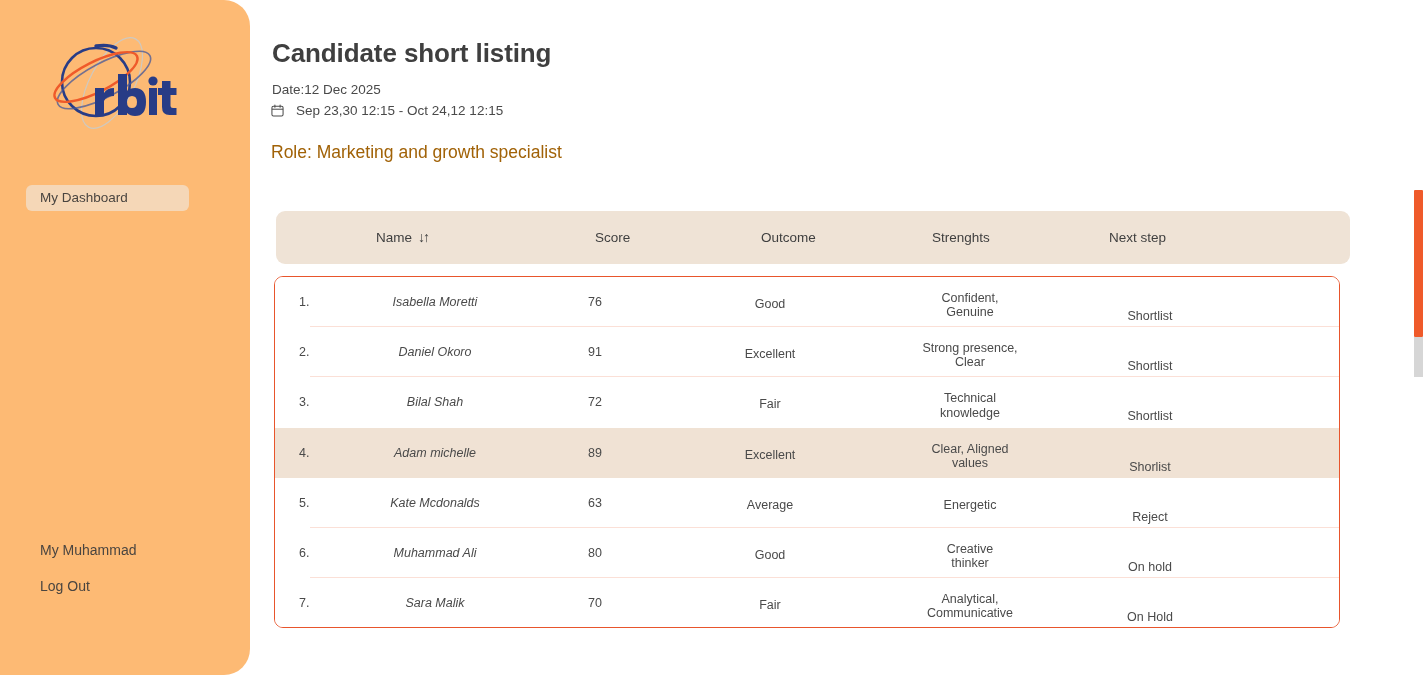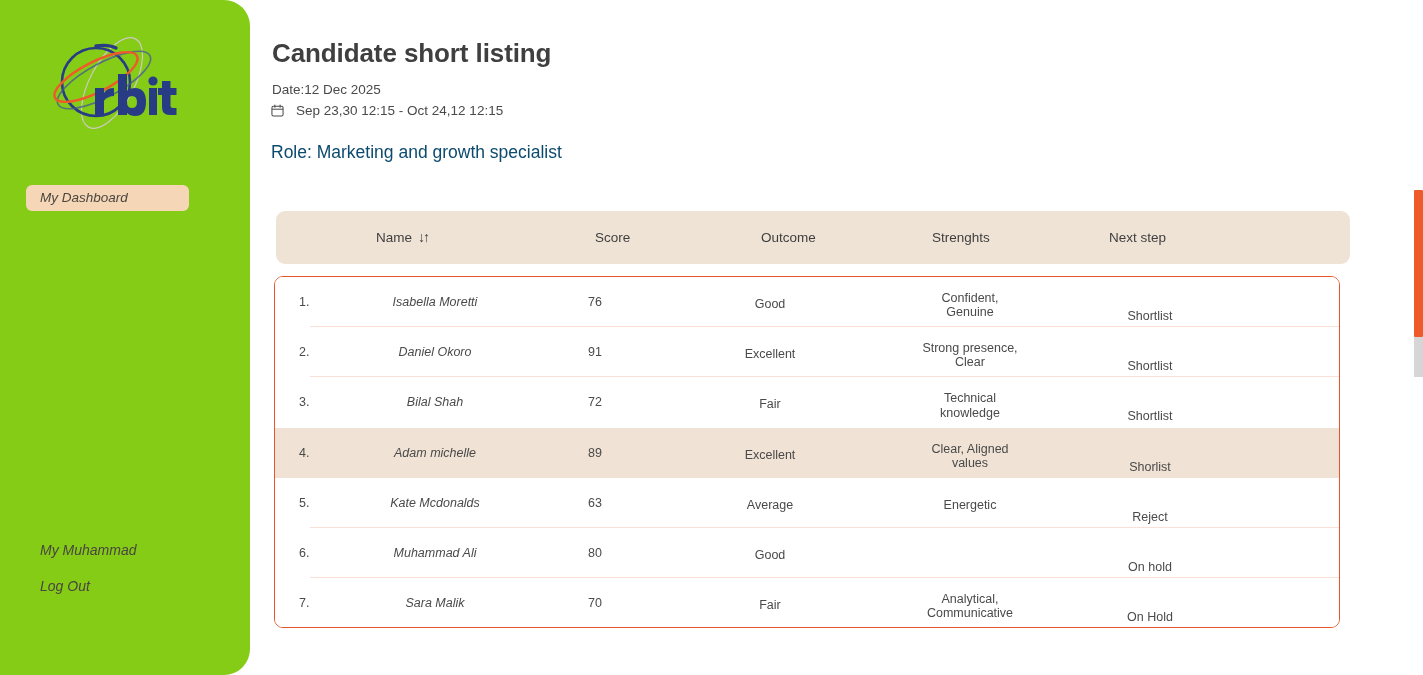--- a/index.html
+++ b/index.html
@@ -18,24 +18,23 @@
     height: 675px;
     background: #ffffff;
   }
 
   
   #sidebar {
     position: absolute;
     left: 0; top: 0;
     width: 250px;
     height: 675px;
-    background: #84cc16;
+    background: #fdba74;
     border-top-right-radius: 26px;
     border-bottom-right-radius: 26px;
-    font-style: italic;
   }
 
   #logo-wrap {
     position: absolute;
     left: 38px;
     top: 34px;
     width: 140px;
     height: 98px;
   }
   #logo-wrap svg { display: block; }
@@ -115,21 +114,21 @@
     color: #4a4a4a;
     white-space: nowrap;
   }
   #range-line svg { display: block; flex: none; }
 
   #role-line {
     position: absolute;
     left: 21px;
     top: 142px;
     font-size: 17.5px;
-    color: #0c4a6e;
+    color: #a16207;
     white-space: nowrap;
   }
 
   
   #table-header {
     position: absolute;
     left: 26px;
     top: 211px;
     width: 1074px;
     height: 53px;
@@ -352,20 +351,22 @@
         <span class="cell c-str one-line">Energetic</span>
         <span class="cell c-next">Reject</span>
         <span class="divider"></span>
       </div>
 
       <div class="row">
         <span class="cell c-idx">6.</span>
         <span class="cell c-name">Muhammad Ali</span>
         <span class="cell c-score">80</span>
         <span class="cell c-out">Good</span>
+        <span class="cell c-str">Creative
+thinker</span>
         <span class="cell c-next">On hold</span>
         <span class="divider"></span>
       </div>
 
       <div class="row no-divider">
         <span class="cell c-idx">7.</span>
         <span class="cell c-name">Sara Malik</span>
         <span class="cell c-score">70</span>
         <span class="cell c-out">Fair</span>
         <span class="cell c-str">Analytical,

